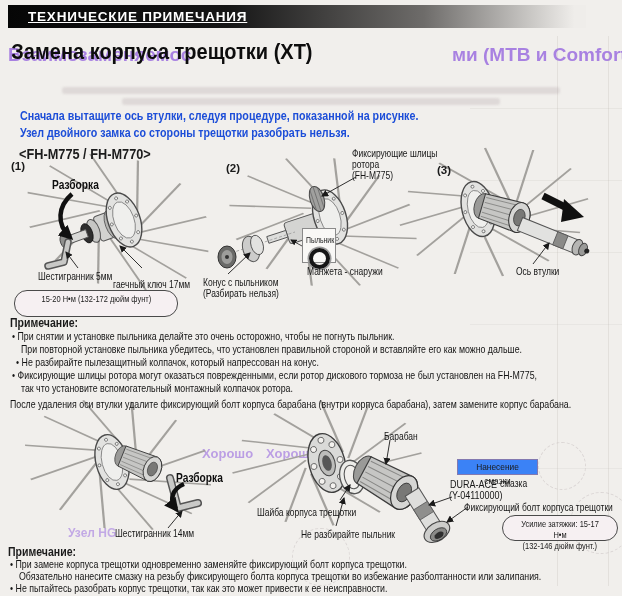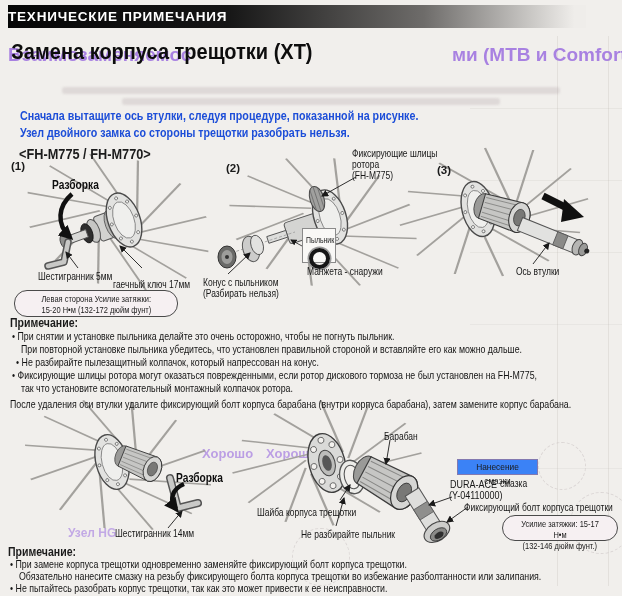--- a/index.html
+++ b/index.html
@@ -5,22 +5,22 @@
   html,body{margin:0;padding:0;}
   body{width:622px;height:596px;position:relative;overflow:hidden;
        background:#f1efec;font-family:"Liberation Sans",sans-serif;color:#1b1b1b;}
   .abs{position:absolute;white-space:nowrap;}
   .sx{display:inline-block;transform:scaleX(.8);transform-origin:0 0;}
   .sx85{display:inline-block;transform:scaleX(.85);transform-origin:0 0;}
   .sxc{display:inline-block;transform:scaleX(.78);transform-origin:50% 0;}
   
   .hbar{left:8px;top:5px;width:578px;height:23px;
         background:linear-gradient(to right,#060606 0%,#161616 38%,#6e6c6a 72%,#efedea 98%);
-        color:#fff;font-weight:bold;font-size:13.5px;line-height:23px;padding-left:0;
-        letter-spacing:.8px;box-sizing:border-box;}
+        color:#fff;font-weight:bold;font-size:13.5px;line-height:23px;padding-left:20px;
+        letter-spacing:.8px;box-sizing:border-box;text-decoration:underline;}
   .title{left:0;top:40px;width:622px;font-size:21.5px;font-weight:bold;color:#0d0d0d;}
   .title .in{display:inline-block;transform:scaleX(.93);transform-origin:50% 0;}
   
   .bleed{position:absolute;inset:0;z-index:0;}
   .ghost{position:absolute;color:#6d28d9;filter:blur(.5px);white-space:nowrap;}
   .gbar{position:absolute;background:rgba(183,171,175,.32);filter:blur(1px);border-radius:3px;}
   .gline{position:absolute;background:rgba(170,163,158,.38);}
   .gcirc{position:absolute;border:1.5px dashed rgba(175,165,168,.33);border-radius:50%;}
   
   .body-line{font-size:11px;color:#141414;}
@@ -221,21 +221,20 @@
 <div class="abs models z2" style="left:19px;top:145px"><span class="sx85">&lt;FH-M775 / FH-M770&gt;</span></div>
 
 <div class="abs num z2" style="left:11px;top:160px">(1)</div>
 <div class="abs num z2" style="left:226px;top:162px">(2)</div>
 <div class="abs num z2" style="left:437px;top:164px">(3)</div>
 
 <div class="abs lblb z2" style="left:52px;top:178px"><span class="sx85">Разборка</span></div>
 <div class="abs lbl z2" style="left:38px;top:270px"><span class="sx">Шестигранник 5мм</span></div>
 <div class="abs lbl z2" style="left:113px;top:278px"><span class="sx">гаечный ключ 17мм</span></div>
 <div class="badge" style="left:14px;top:290px;width:164px;height:27px">
-  <div><span class="sxc">Левая сторона Усилие затяжки:</span></div>
   <div><span class="sxc">15-20 Н•м (132-172 дюйм фунт)</span></div>
 </div>
 
 <div class="abs lbl z2" style="left:352px;top:147px"><span class="sx">Фиксирующие шлицы</span></div>
 <div class="abs lbl z2" style="left:352px;top:158px"><span class="sx">ротора</span></div>
 <div class="abs lbl z2" style="left:352px;top:169px"><span class="sx">(FH-M775)</span></div>
 <div class="capbox">
   <span class="cap-lbl">Пыльник</span>
   <div class="ring"></div>
 </div>

